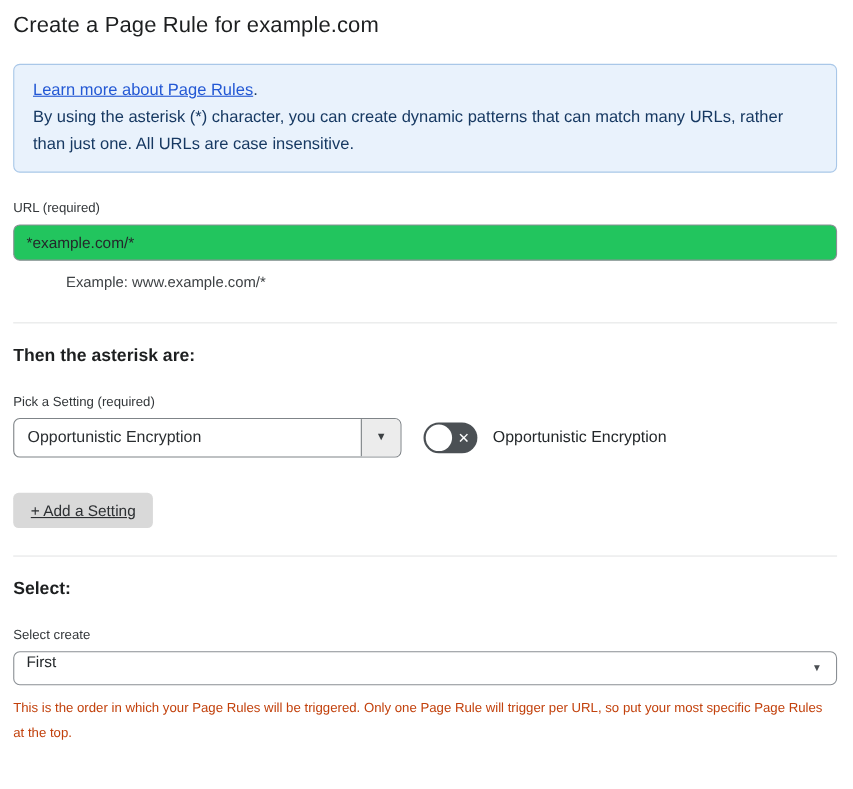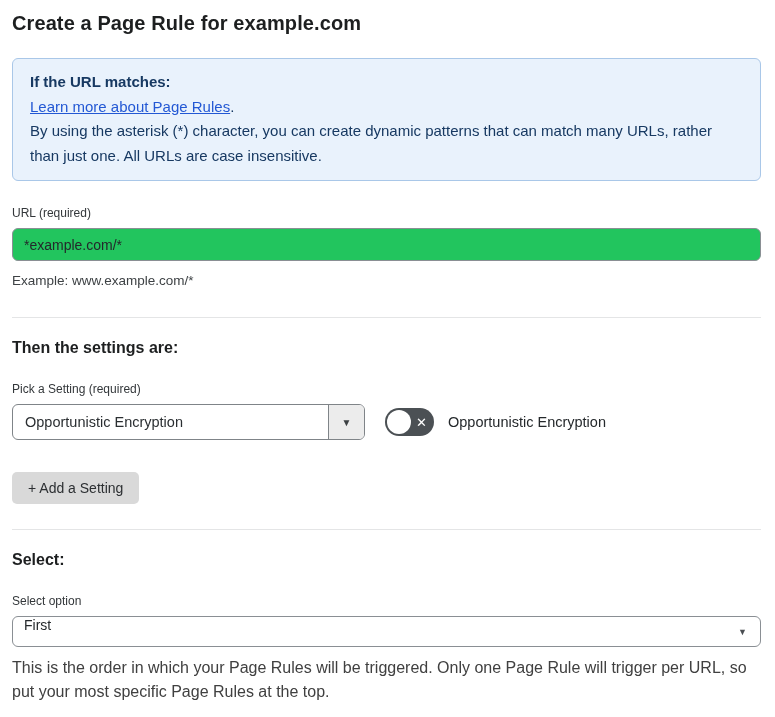--- a/index.html
+++ b/index.html
@@ -7,21 +7,21 @@
   body {
     width: 775px;
     height: 717px;
     font-family: "Liberation Sans", sans-serif;
     color: #222426;
     padding: 12px 14px 0 12px;
     overflow: hidden;
   }
   .page-title {
     font-size: 20px;
-    font-weight: 700;
+    font-weight: 400;
     color: #1d1f20;
     letter-spacing: .1px;
   }
   .info-box {
     margin-top: 23px;
     background: #e9f2fc;
     border: 1px solid #a9c7e8;
     border-radius: 6px;
     padding: 11px 17px 12px 17px;
     color: #173962;
@@ -51,20 +51,21 @@
     font-size: 14px;
     color: #24282b;
     background: #22c55e;
     outline: none;
   }
   .helper-text {
     font-size: 13.5px;
     color: #3e4245;
     margin-top: 8px;
     line-height: 23px;
+    margin-left: 48px;
   }
   .divider {
     border: none;
     border-top: 1px solid #e4e5e6;
     margin-top: 25px;
   }
   .section-heading {
     font-size: 16px;
     font-weight: 700;
     color: #1d1f20;
@@ -141,20 +142,21 @@
     display: inline-flex;
     align-items: center;
     justify-content: center;
     height: 32px;
     padding: 0 16px;
     border: none;
     border-radius: 5px;
     font-family: "Liberation Sans", sans-serif;
     font-size: 14px;
     cursor: pointer;
+    text-decoration: underline;
   }
   .btn-gray { background: #d9d9d9; color: #2c2f32; }
   .add-setting-btn { margin-top: 32px; }
   .order-select {
     position: relative;
     width: 100%;
     height: 31px;
     border: 1px solid #8a8f94;
     border-radius: 6px;
     background: #fff;
@@ -167,68 +169,67 @@
   }
   .order-select .order-caret {
     position: absolute;
     right: 13px;
     top: 50%;
     transform: translateY(-50%);
     font-size: 9px;
     color: #4a4e52;
   }
   .order-helper {
-    font-size: 16px;
-    color: #404040;
+    font-size: 12px;
+    color: #c2410c;
     line-height: 23.5px;
     margin-top: 9px;
     max-width: 747px;
   }
 </style>
 </head>
 <body>
 
 
 
 <h1 class="page-title">Create a Page Rule for example.com</h1>
 
 <div class="info-box">
-  <div class="info-heading">If the URL matches:</div>
   <div><a class="info-link">Learn more about Page Rules</a><span>.</span></div>
   <div><span>By using the asterisk (*) character, you can create dynamic patterns that can match many URLs, rather than just one. All URLs are case insensitive.</span></div>
 </div>
 
 <label class="field-label">URL (required)</label>
 <input class="text-input" type="text" value="*example.com/*" style="">
 <div class="helper-text">Example: www.example.com/*</div>
 
 <hr class="divider">
 
-<h2 class="section-heading">Then the settings are:</h2>
+<h2 class="section-heading">Then the asterisk are:</h2>
 
 <label class="field-label">Pick a Setting (required)</label>
 <div class="setting-row">
   <div class="fancy-select">
     <div class="select-value">Opportunistic Encryption</div>
     <div class="select-caret-seg">▼</div>
   </div>
   <div class="toggle">
     <span class="knob"></span>
     <span class="toggle-x">✕</span>
   </div>
   <span class="toggle-label">Opportunistic Encryption</span>
 </div>
 
 <button class="btn btn-gray add-setting-btn">+ Add a Setting</button>
 
 <hr class="divider">
 
 <h2 class="section-heading">Select:</h2>
 
-<label class="field-label">Select option</label>
+<label class="field-label">Select create</label>
 <div class="order-select">
   <span>First</span>
   <span class="order-caret">▼</span>
 </div>
 <div class="order-helper">This is the order in which your Page Rules will be triggered. Only one Page Rule will trigger per URL, so put your most specific Page Rules at the top.</div>
 
 
 
 
 

